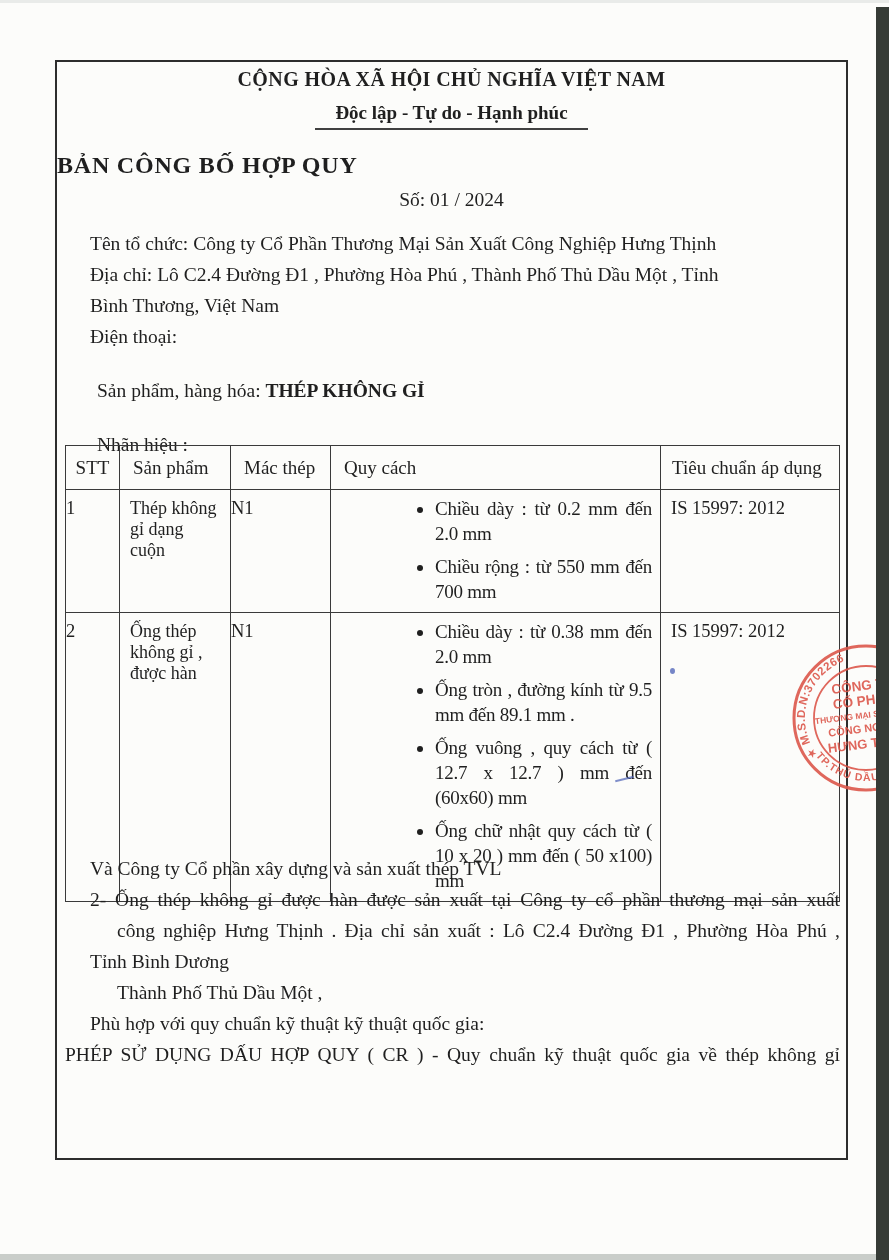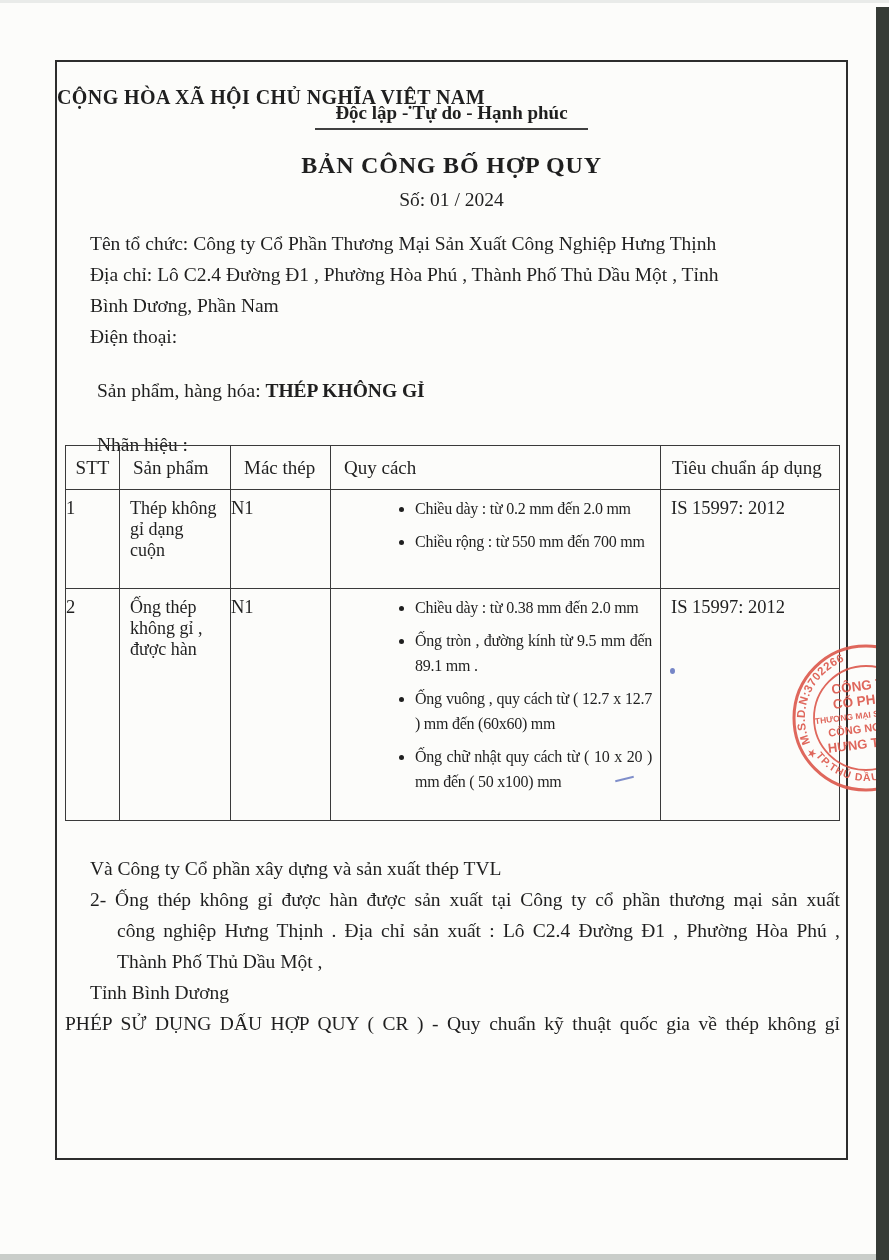--- a/index.html
+++ b/index.html
@@ -15,31 +15,31 @@
   .edge-right  { position:absolute; left:876px; top:7px; width:13px; height:1253px; background:#363b36; z-index:30; }
   .edge-bottom { position:absolute; left:0; top:1254px; width:889px; height:6px; background:#c9cdc9; z-index:29; }
 
   
   .frame {
     position:absolute; left:55px; top:60px; width:793px; height:1100px;
     border:2px solid #2d2d2d; background:transparent;
   }
 
   .motto1 {
-    position:absolute; left:0; top:24px; width:100%;
-    font-weight:bold; font-size:20px; letter-spacing:.4px;
+    position:absolute; left:0; top:6px; width:100%;
+    text-align:center; font-weight:bold; font-size:20px; letter-spacing:.4px;
   }
   .motto2-wrap { position:absolute; left:0; top:40px; width:100%; text-align:center; }
   .motto2 {
     display:inline-block; font-weight:bold; font-size:19px;
     border-bottom:2px solid #404040; padding:0 20px 4px 20px;
   }
   .doc-title {
     position:absolute; left:0; top:90px; width:100%;
-    text-align:center; font-weight:bold; font-size:24px; letter-spacing:.8px;
+    text-align:left; font-weight:bold; font-size:24px; letter-spacing:.8px;
   }
   .doc-num { position:absolute; left:0; top:127px; width:100%; text-align:center; font-size:19.5px; }
 
   .info { position:absolute; left:33px; top:166px; width:742px; font-size:19.5px; line-height:31px; }
   .info .ind { padding-left:7px;margin-top:23px; }
   .bold { font-weight:bold; }
 
   
   table.spec {
     position:absolute; left:8px; top:383px; width:774px;
@@ -52,21 +52,21 @@
   tr.r1 td { height:99px; }
   tr.r2 td { height:232px; }
   td.c-stt { text-align:center; padding-top:8px; }
   td.c-prod { padding:8px 8px 0 10px; text-align:justify; font-size:18px; }
   td.c-grade { text-align:center; padding-top:8px; }
   td.c-spec { padding:6px 8px 0 0; }
   td.c-std { padding:8px 6px 0 10px; white-space:nowrap; }
   td.c-spec ul { margin:0; padding-left:84px; }
   td.c-spec li {
     margin-bottom:8px; line-height:25px; text-align:justify;
-    font-size:16px; letter-spacing:-.25px;
+    font-size:19px; letter-spacing:-.25px;margin-left:20px;
   }
 
   
   .notes { position:absolute; left:8px; top:791px; width:775px; font-size:19.5px; line-height:31px; }
   .notes .n { width:100%; }
   .pl1 { padding-left:25px; }
   .pl2 { padding-left:52px; }
   .pl3 { padding-left:42px; }
   .just { text-align:justify; text-align-last:justify; }
 
@@ -89,21 +89,21 @@
     <div class="motto2-wrap">
       <span class="motto2">Độc lập - Tự do - Hạnh phúc</span>
     </div>
 
     <div class="doc-title">BẢN CÔNG BỐ HỢP QUY</div>
     <div class="doc-num">Số: 01 / 2024</div>
 
     <div class="info">
       <div>Tên tổ chức: Công ty Cổ Phần Thương Mại Sản Xuất Công Nghiệp Hưng Thịnh</div>
       <div>Địa chỉ: Lô C2.4 Đường Đ1 , Phường Hòa Phú , Thành Phố Thủ Dầu Một , Tỉnh</div>
-      <div>Bình Dương, Phần Nam</div>
+      <div>Bình Thương, Việt Nam</div>
       <div>Điện thoại:</div>
       <div class="ind"><span>Sản phẩm, hàng hóa:</span> <span class="bold">THÉP KHÔNG GỈ</span></div>
       <div class="ind">Nhãn hiệu :</div>
     </div>
 
     <table class="spec">
       <colgroup>
         <col style="width:54px">
           <col style="width:111px">
           <col style="width:100px">
@@ -144,22 +144,23 @@
         </td>
         <td class="c-std">IS 15997: 2012</td>
       </tr>
     </tbody>
       </table>
 
     <div class="notes">
       <div class="n pl1">Và Công ty Cổ phần xây dựng và sản xuất thép TVL</div>
       <div class="n pl1 just">2- Ống thép không gỉ được hàn được sản xuất tại Công ty cổ phần thương mại sản xuất</div>
       <div class="n pl2 just">công nghiệp Hưng Thịnh . Địa chỉ sản xuất : Lô C2.4 Đường Đ1 , Phường Hòa Phú ,</div>
+      <div class="n pl1">Tỉnh Bình Dương</div>
       <div class="n pl2">Thành Phố Thủ Dầu Một ,</div>
-      <div class="n pl1">Tỉnh Bình Dương</div>
+      <div class="n pl1">Phù hợp với quy chuẩn kỹ thuật kỹ thuật quốc gia:</div>
       <div class="n just">PHÉP SỬ DỤNG DẤU HỢP QUY ( CR ) - Quy chuẩn kỹ thuật quốc gia về thép không gỉ</div>
     </div>
 
   </div>
 
   <div class="stamp">
     <svg width="160" height="160" viewBox="0 0 160 160">
       <circle cx="80" cy="80" r="72" fill="none" stroke="#dc574b" stroke-width="3"></circle>
       <circle cx="80" cy="80" r="52" fill="none" stroke="#dc574b" stroke-width="1.8"></circle>
       <defs>

